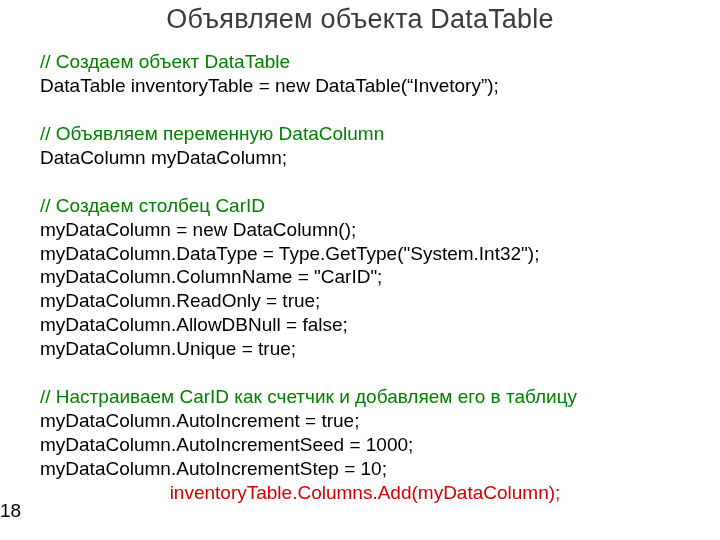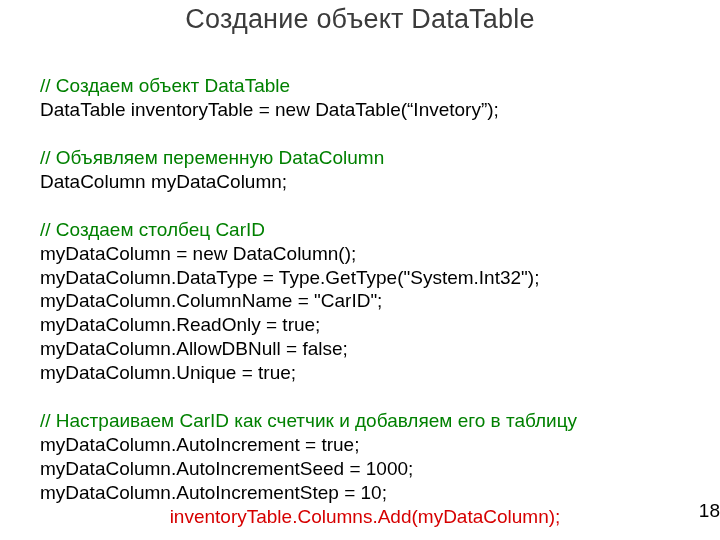--- a/index.html
+++ b/index.html
@@ -31,35 +31,34 @@
   }
   .body {
     position: absolute;
     top: 50px;
     left: 40px;
     right: 30px;
     font-size: 19px;
     line-height: 1.26;
     white-space: pre;
     color: #000000;
-    margin-top: 24px;
   }
   .body .line { display: block; }
   .comment { color: #008000; }
   .highlight { color: #d60000; text-align: center; }
   .page-num {
     position: absolute;
     bottom: 18px;
     right: 0;
     left: 0;
-    text-align: right;
+    text-align: left;
     font-size: 19px;
     color: #000000;
   }
 </style>
 </head>
 <body>
 
 <div class="slide">
-  <div class="title">Создание объект DataTable</div>
+  <div class="title">Объявляем объекта DataTable</div>
   <div class="body" id="code-body"><span class="line comment">// Создаем объект DataTable</span><span class="line ">DataTable inventoryTable = new DataTable(“Invetory”);</span><span class="line ">&nbsp;</span><span class="line comment">// Объявляем переменную DataColumn</span><span class="line ">DataColumn myDataColumn;</span><span class="line ">&nbsp;</span><span class="line comment">// Создаем столбец CarID</span><span class="line ">myDataColumn = new DataColumn();</span><span class="line ">myDataColumn.DataType = Type.GetType("System.Int32");</span><span class="line ">myDataColumn.ColumnName = "CarID";</span><span class="line ">myDataColumn.ReadOnly = true;</span><span class="line ">myDataColumn.AllowDBNull = false;</span><span class="line ">myDataColumn.Unique = true;</span><span class="line ">&nbsp;</span><span class="line comment">// Настраиваем CarID как счетчик и добавляем его в таблицу</span><span class="line ">myDataColumn.AutoIncrement = true;</span><span class="line ">myDataColumn.AutoIncrementSeed = 1000;</span><span class="line ">myDataColumn.AutoIncrementStep = 10;</span><span class="line highlight">inventoryTable.Columns.Add(myDataColumn);</span></div>
   <div class="page-num">18</div>
 </div>
 
 </body></html>

